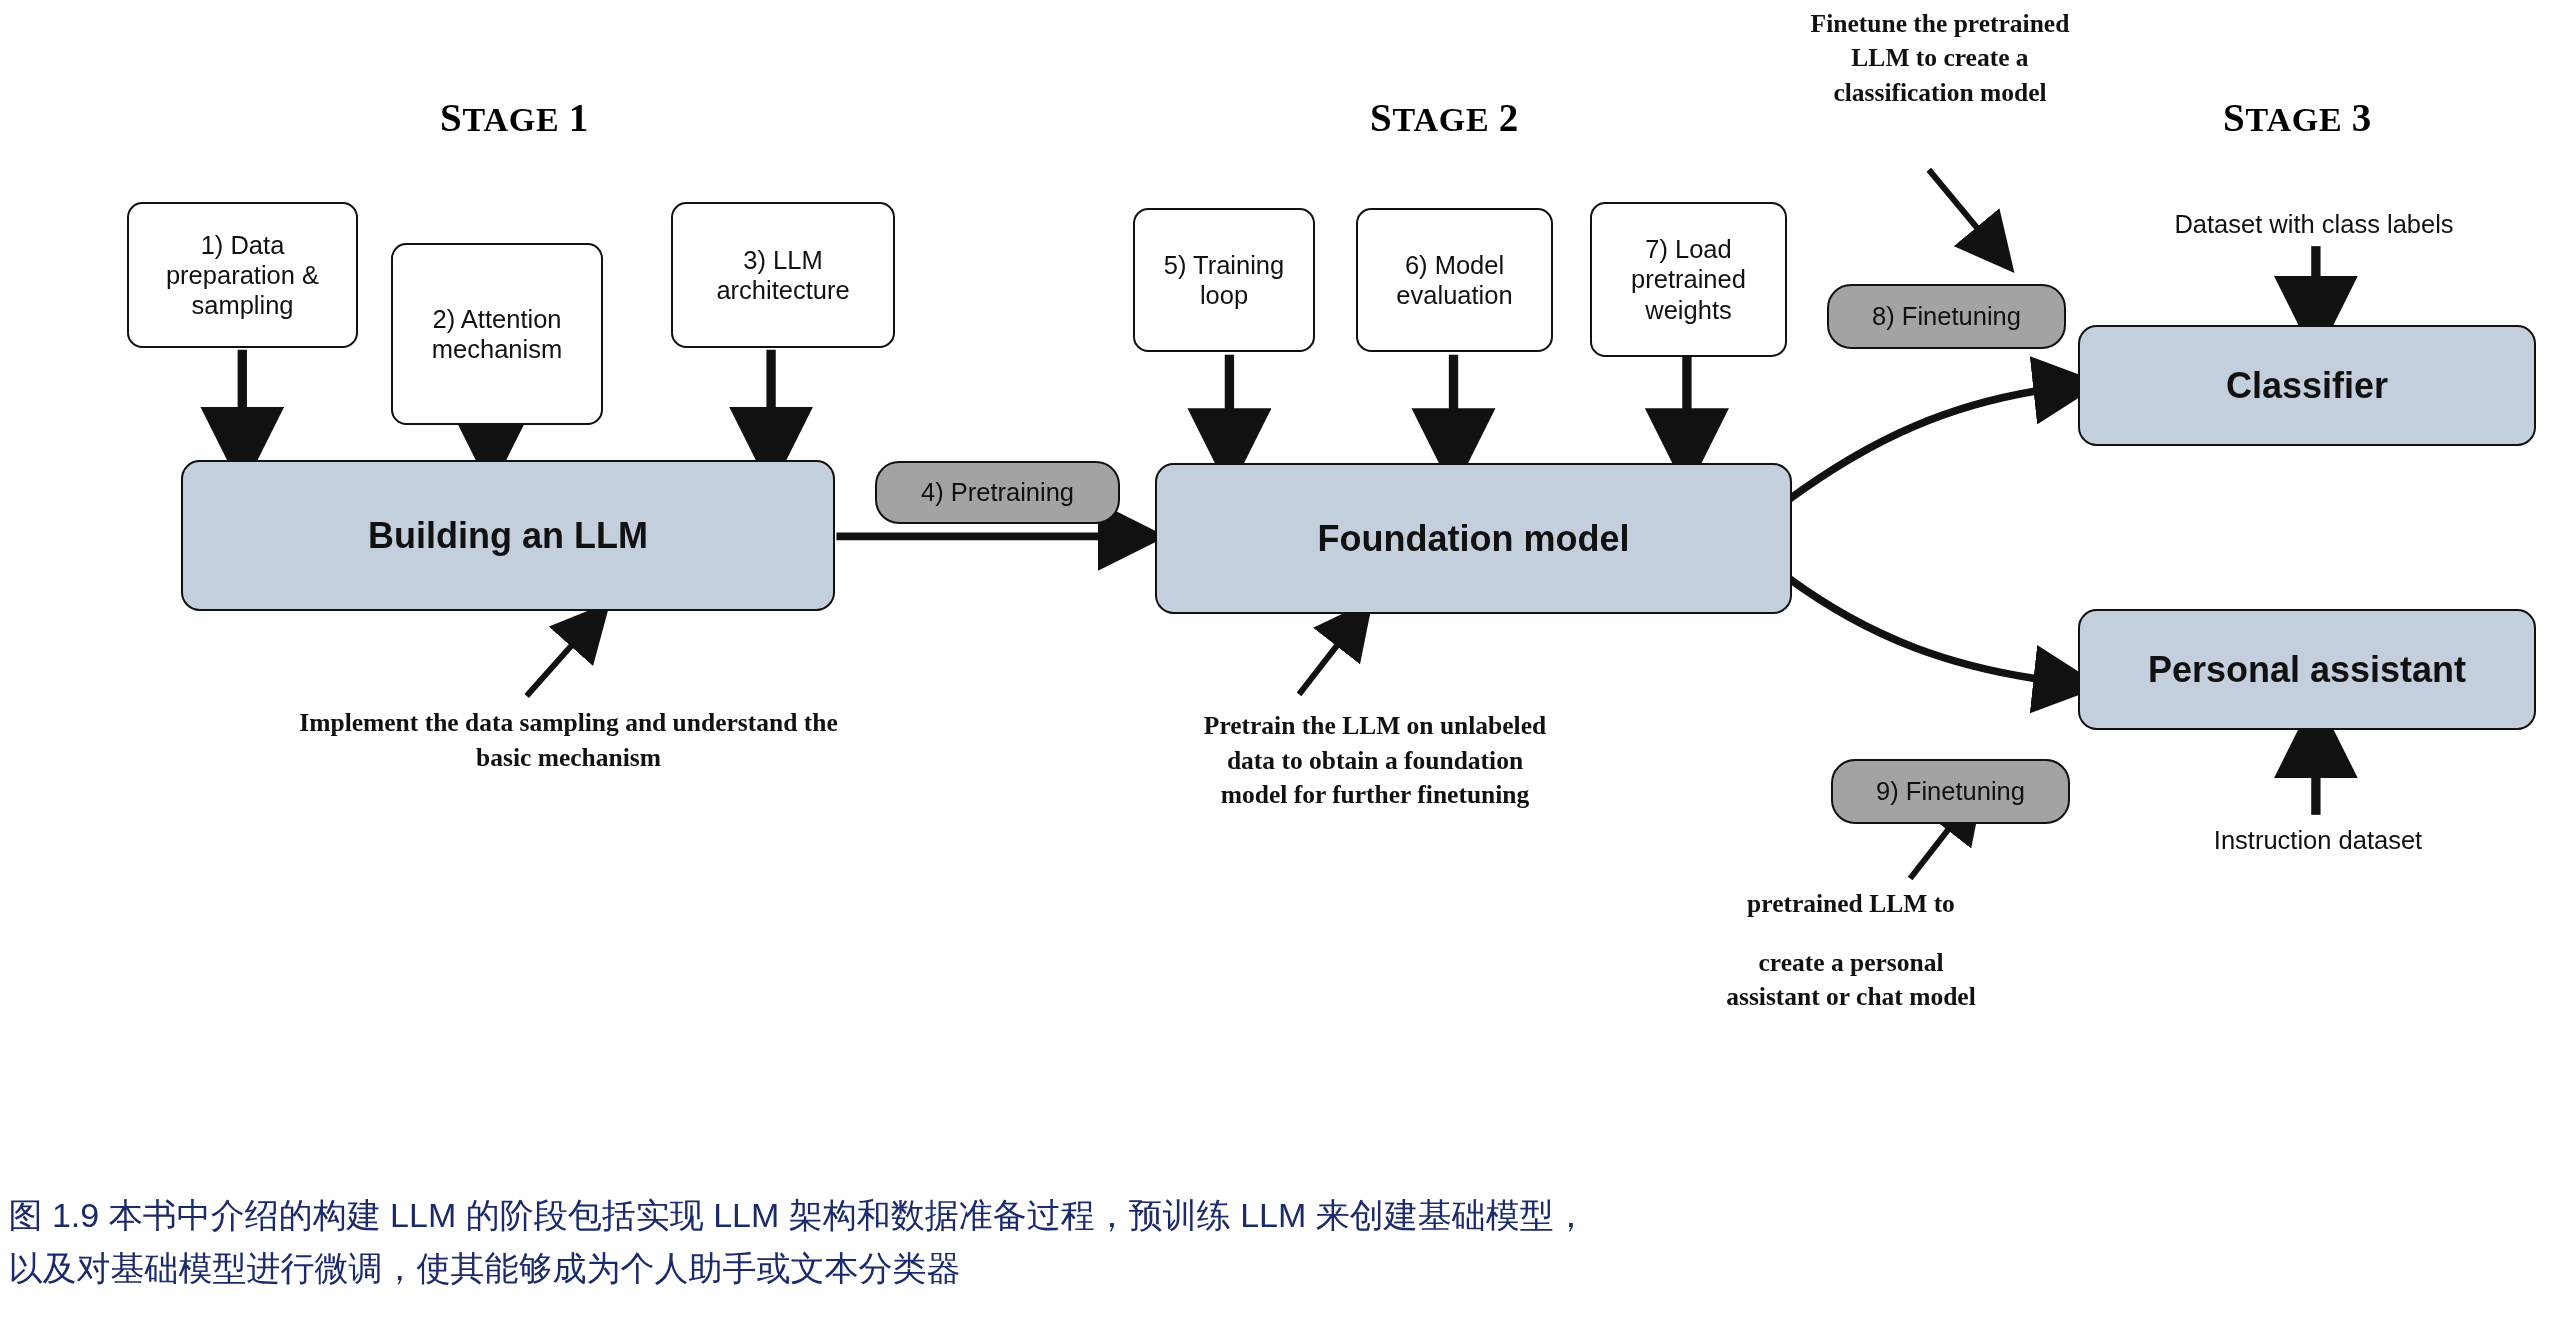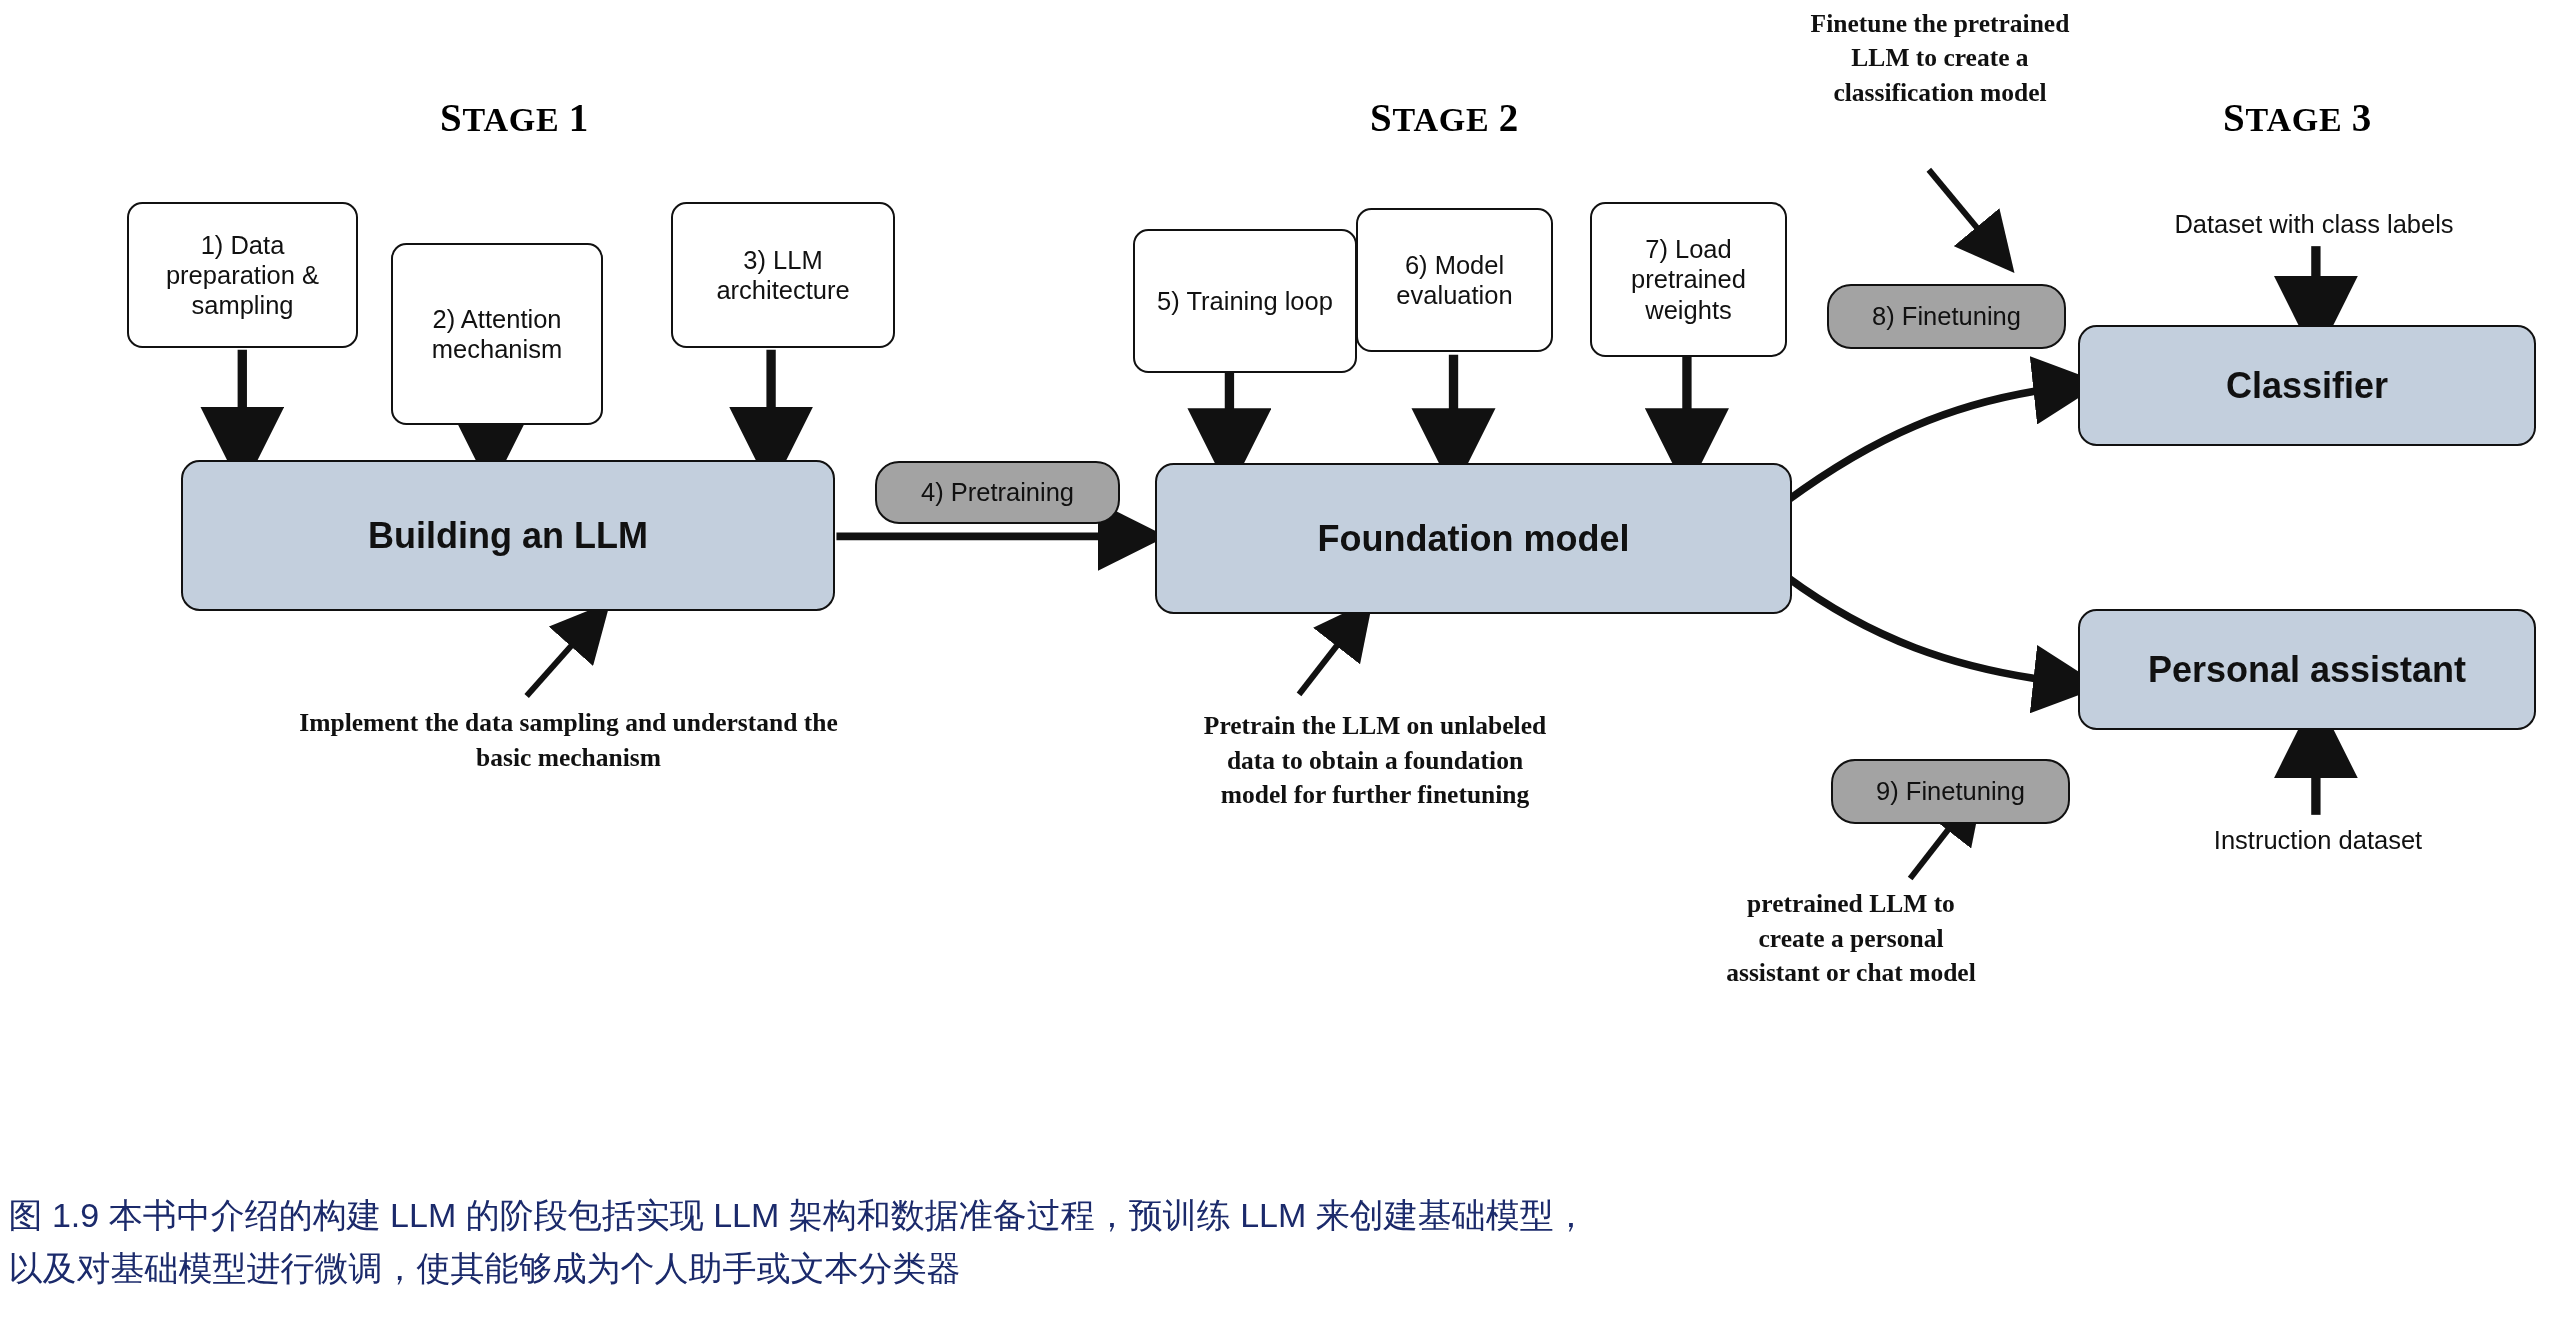--- a/index.html
+++ b/index.html
@@ -176,21 +176,21 @@
   <div class="step-box" style="left:127px; top:202px; width:231px; height:146px;">
     <span>1) Data preparation &amp; sampling</span>
   </div>
   <div class="step-box" style="left:391px; top:206px; width:212px; height:182px;margin-top:37px;">
     <span>2) Attention mechanism</span>
   </div>
   <div class="step-box" style="left:671px; top:202px; width:224px; height:146px;">
     <span>3) LLM architecture</span>
   </div>
 
-  <div class="step-box" style="left:1133px; top:208px; width:224px; height:144px;margin-top:21px;">
+  <div class="step-box" style="left:1133px; top:208px; width:182px; height:144px;">
     <span>5) Training loop</span>
   </div>
   <div class="step-box" style="left:1356px; top:208px; width:197px; height:144px;">
     <span>6) Model evaluation</span>
   </div>
   <div class="step-box" style="left:1590px; top:202px; width:197px; height:155px;">
     <span>7) Load pretrained weights</span>
   </div>
 
   <div class="pill" style="left:875px; top:461px; width:245px; height:63px;">
@@ -227,21 +227,21 @@
   </div>
 
   <div class="note" style="left:1732px; top:6.8px; width:416px;">
     <span style="display:block;">Finetune the pretrained</span>
     <span style="display:block;">LLM to create a</span>
     <span style="display:block;">classification model</span>
   </div>
 
   <div class="note" style="left:1647px; top:887px; width:408px;">
     <span style="display:block;">pretrained LLM to</span>
-    <span style="display:block;">create a personal</span>
+    <span style="display:block;margin-top:24px;">create a personal</span>
     <span style="display:block;">assistant or chat model</span>
   </div>
 
   <div class="plain-note" style="left:2106px; top:208px; width:416px;">
     <span>Dataset with class labels</span>
   </div>
 
   <div class="plain-note" style="left:2127px; top:824px; width:382px;">
     <span>Instruction dataset</span>
   </div>

